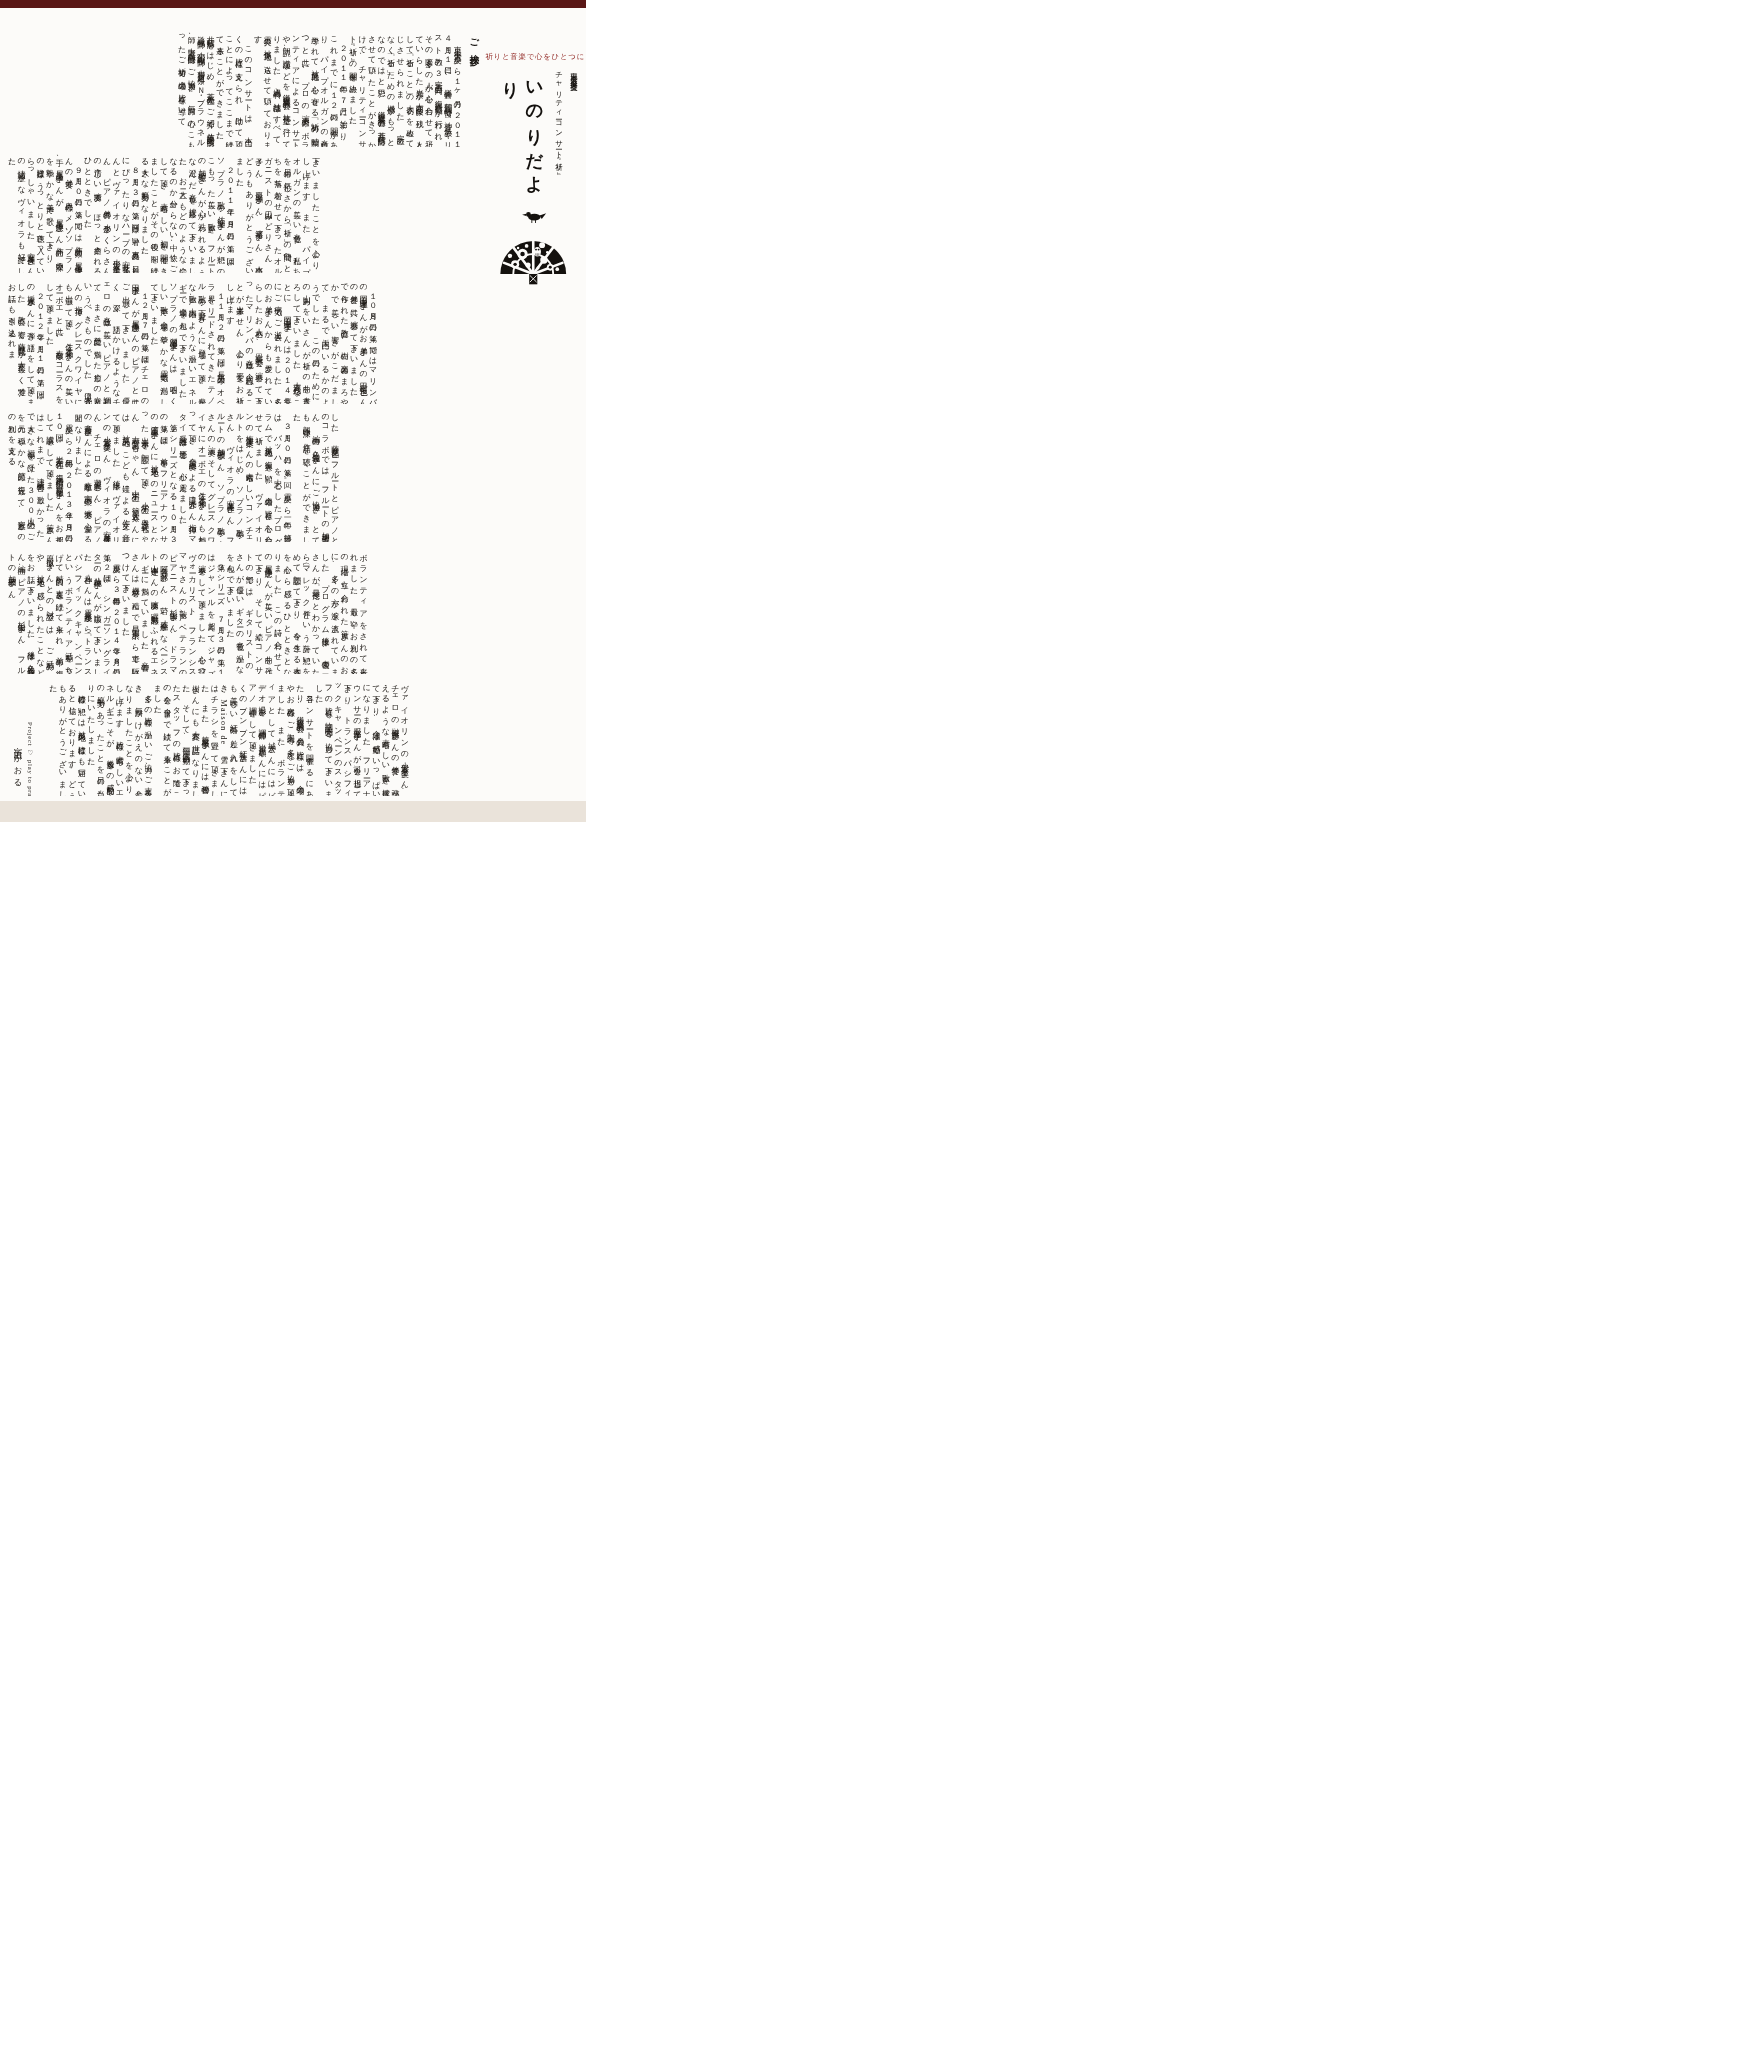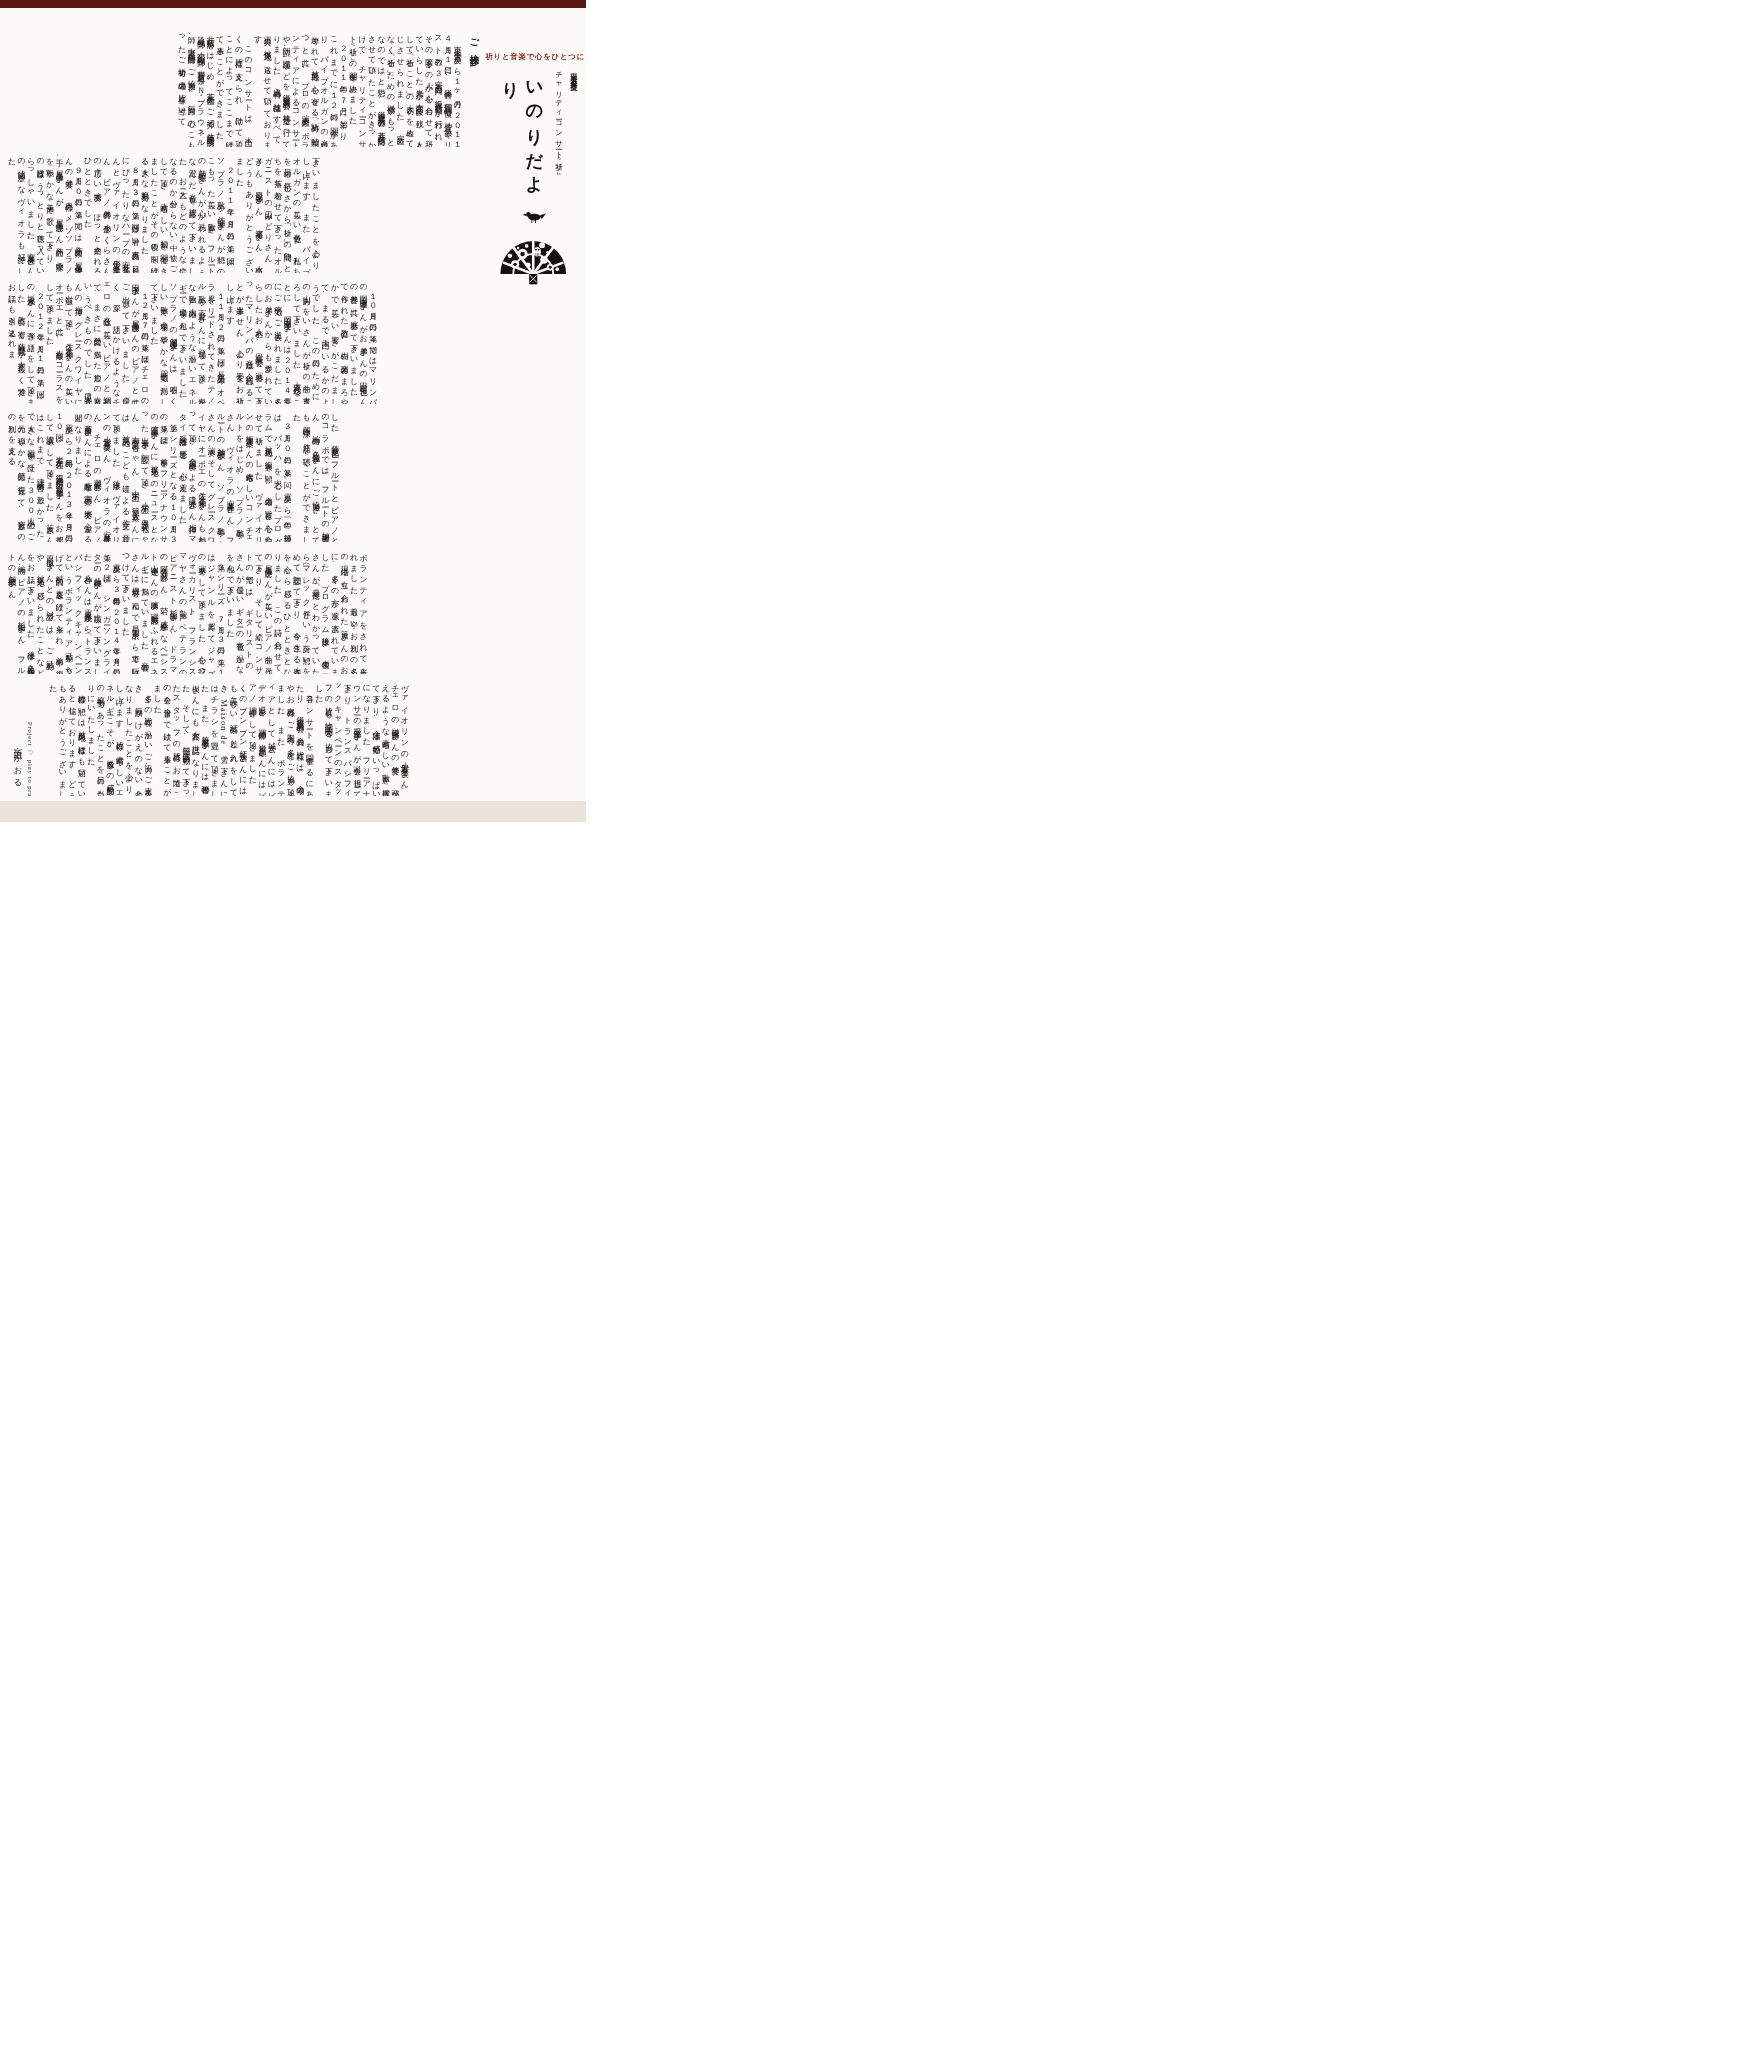--- a/index.html
+++ b/index.html
@@ -12,21 +12,21 @@
     position:relative; width:586px; height:822px;
     background:#fcfbf9; overflow:hidden; color:#1b1713;
   }
   .topbar { height:8.3px; width:100%; background:#5a1716; }
   .bottombar { position:absolute; left:0; bottom:0; width:100%; height:21px; background:#eae3da; }
   .content { position:relative; padding:0 6.6px; }
 
   
   .title-rail { position:absolute; top:22px; right:6.6px; width:94px; height:245px; }
   .tagline {
-    font-size:7.4px; font-weight:bold; color:#8d1f1b;
+    font-size:7.4px; font-weight:normal; color:#8d1f1b;
     letter-spacing:0.8px; text-align:center; white-space:nowrap;
   }
   .title-vert {
     writing-mode:vertical-rl; height:139px; margin-top:3.3px; margin-left:0;
     display:block; width:100%;
   }
   .subtitle { font-size:7.4px; letter-spacing:1.2px; line-height:12.4px; color:#14110e; }
   .sub2 { margin-right:2.5px; }
   .main-title {
     font-size:17.4px; font-weight:600; letter-spacing:3.7px; line-height:24px;

